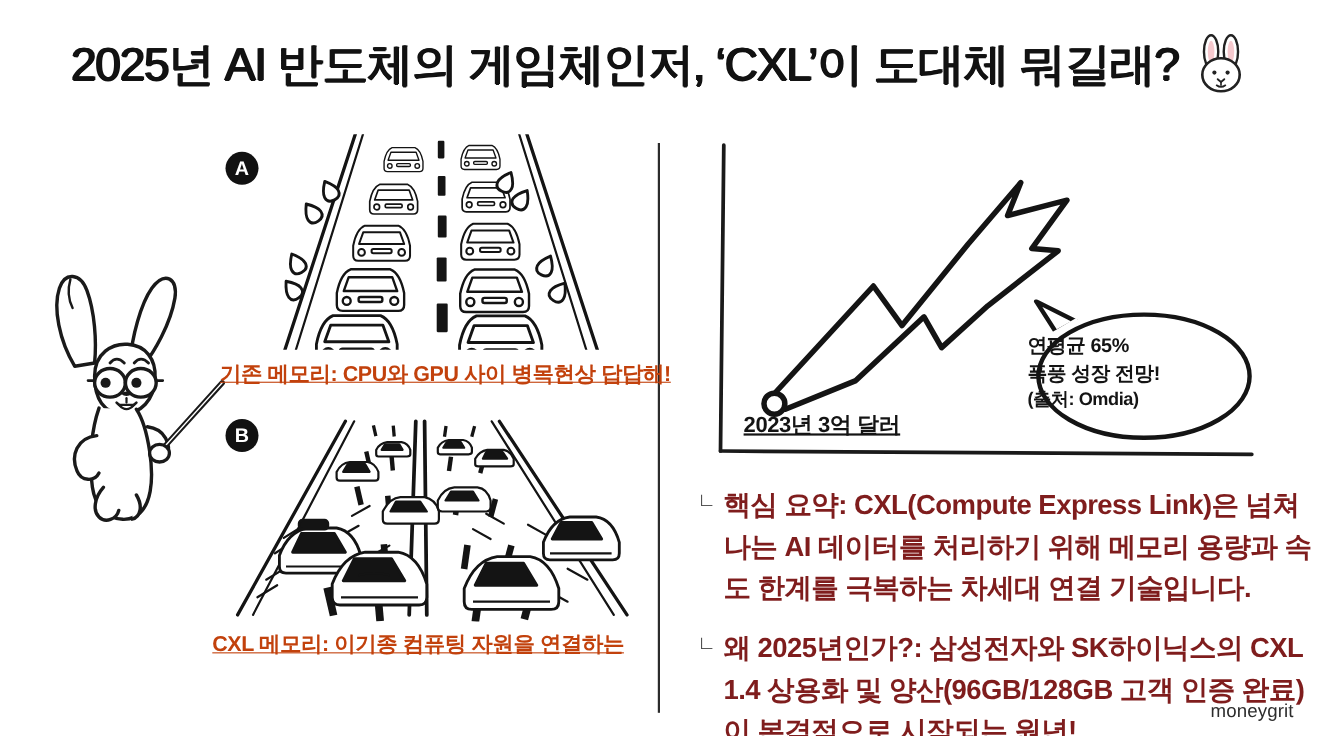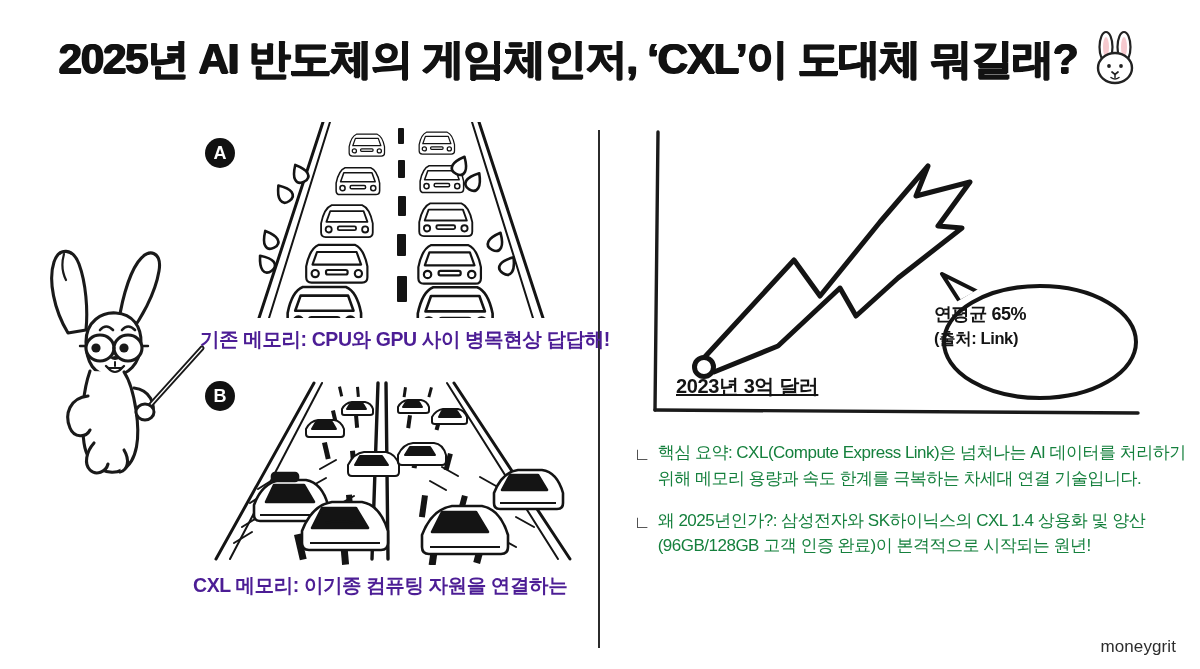--- a/index.html
+++ b/index.html
@@ -22,21 +22,21 @@
   #title-bar {
     position: absolute;
     left: 0; top: 22px;
     width: 1200px; height: 74px;
     display: flex;
     align-items: center;
     justify-content: center;
   }
   #title-text {
     font-size: 42px;
-    font-weight: 700;
+    font-weight: 400;
     letter-spacing: -1.2px;
     color: #121212;
     white-space: nowrap;
     text-shadow: 0.9px 0 0 #121212, -0.9px 0 0 #121212, 0 0.7px 0 #121212;
   }
   #title-rabbit {
     width: 52px; height: 58px;
     margin-left: 12px;
     flex: 0 0 auto;
   }
@@ -72,23 +72,24 @@
   #badge-a { left: 205px; top: 18px; }
   #badge-b { left: 205px; top: 261px; }
 
   #jam-art { position: absolute; left: 253px; top: 2px; width: 296px; height: 196px; }
   #highway-art { position: absolute; left: 198px; top: 257px; width: 394px; height: 188px; }
 
   .caption {
     position: absolute;
     font-size: 19.5px;
     font-weight: 700;
-    color: #4c1d95;
+    color: #c2410c;
     white-space: nowrap;
     letter-spacing: -0.4px;
+    text-decoration: underline;
   }
   #caption-a { left: 200px; top: 206px; }
   #caption-b1 { left: 193px; top: 452px; }
 
   #caption-b2-wrap {
     position: absolute;
     left: 272px; top: 484px;
   }
   .hl {
     display: inline-block;
@@ -174,24 +175,24 @@
   .bullet-mark {
     flex: 0 0 auto;
     font-size: 17px;
     font-weight: 700;
     color: #222;
     line-height: 1.52;
     margin-right: 7px;
     padding-top: 2px;
   }
   .bullet-body {
-    font-size: 17px;
-    font-weight: 400;
+    font-size: 25px;
+    font-weight: 700;
     line-height: 1.52;
-    color: #15803d;
+    color: #7f1d1d;
     letter-spacing: -0.5px;
   }
 
   
   #watermark {
     position: absolute;
     right: 24px; bottom: 12px;
     font-size: 17px;
     font-weight: 400;
     color: #2d2d2d;
@@ -491,21 +492,22 @@
       <div id="chart-origin-label">2023년 3억 달러</div>
 
       <div id="speech-bubble">
         <svg id="bubble-svg" viewBox="0 0 208 132">
           <path d="M26 30 L8 2 L44 20 Z" fill="#ffffff" stroke="#141414" stroke-width="4" stroke-linejoin="round"></path>
           <ellipse cx="106" cy="70" rx="96" ry="56" fill="#ffffff" stroke="#141414" stroke-width="4"></ellipse>
           <path d="M24 32 L46 19" stroke="#ffffff" stroke-width="5" fill="none"></path>
         </svg>
         <div id="bubble-text">
           <div>연평균 65%</div>
-          <div class="src">(출처: Link)</div>
+          <div>폭풍 성장 전망!</div>
+          <div class="src">(출처: Omdia)</div>
         </div>
       </div>
     </div>
 
     <div id="bullets">
       <div class="bullet">
         <span class="bullet-mark">∟</span>
         <span class="bullet-body">핵심 요약: CXL(Compute Express Link)은 넘쳐나는 AI 데이터를 처리하기 위해 메모리 용량과 속도 한계를 극복하는 차세대 연결 기술입니다.</span>
       </div>
       <div class="bullet">

